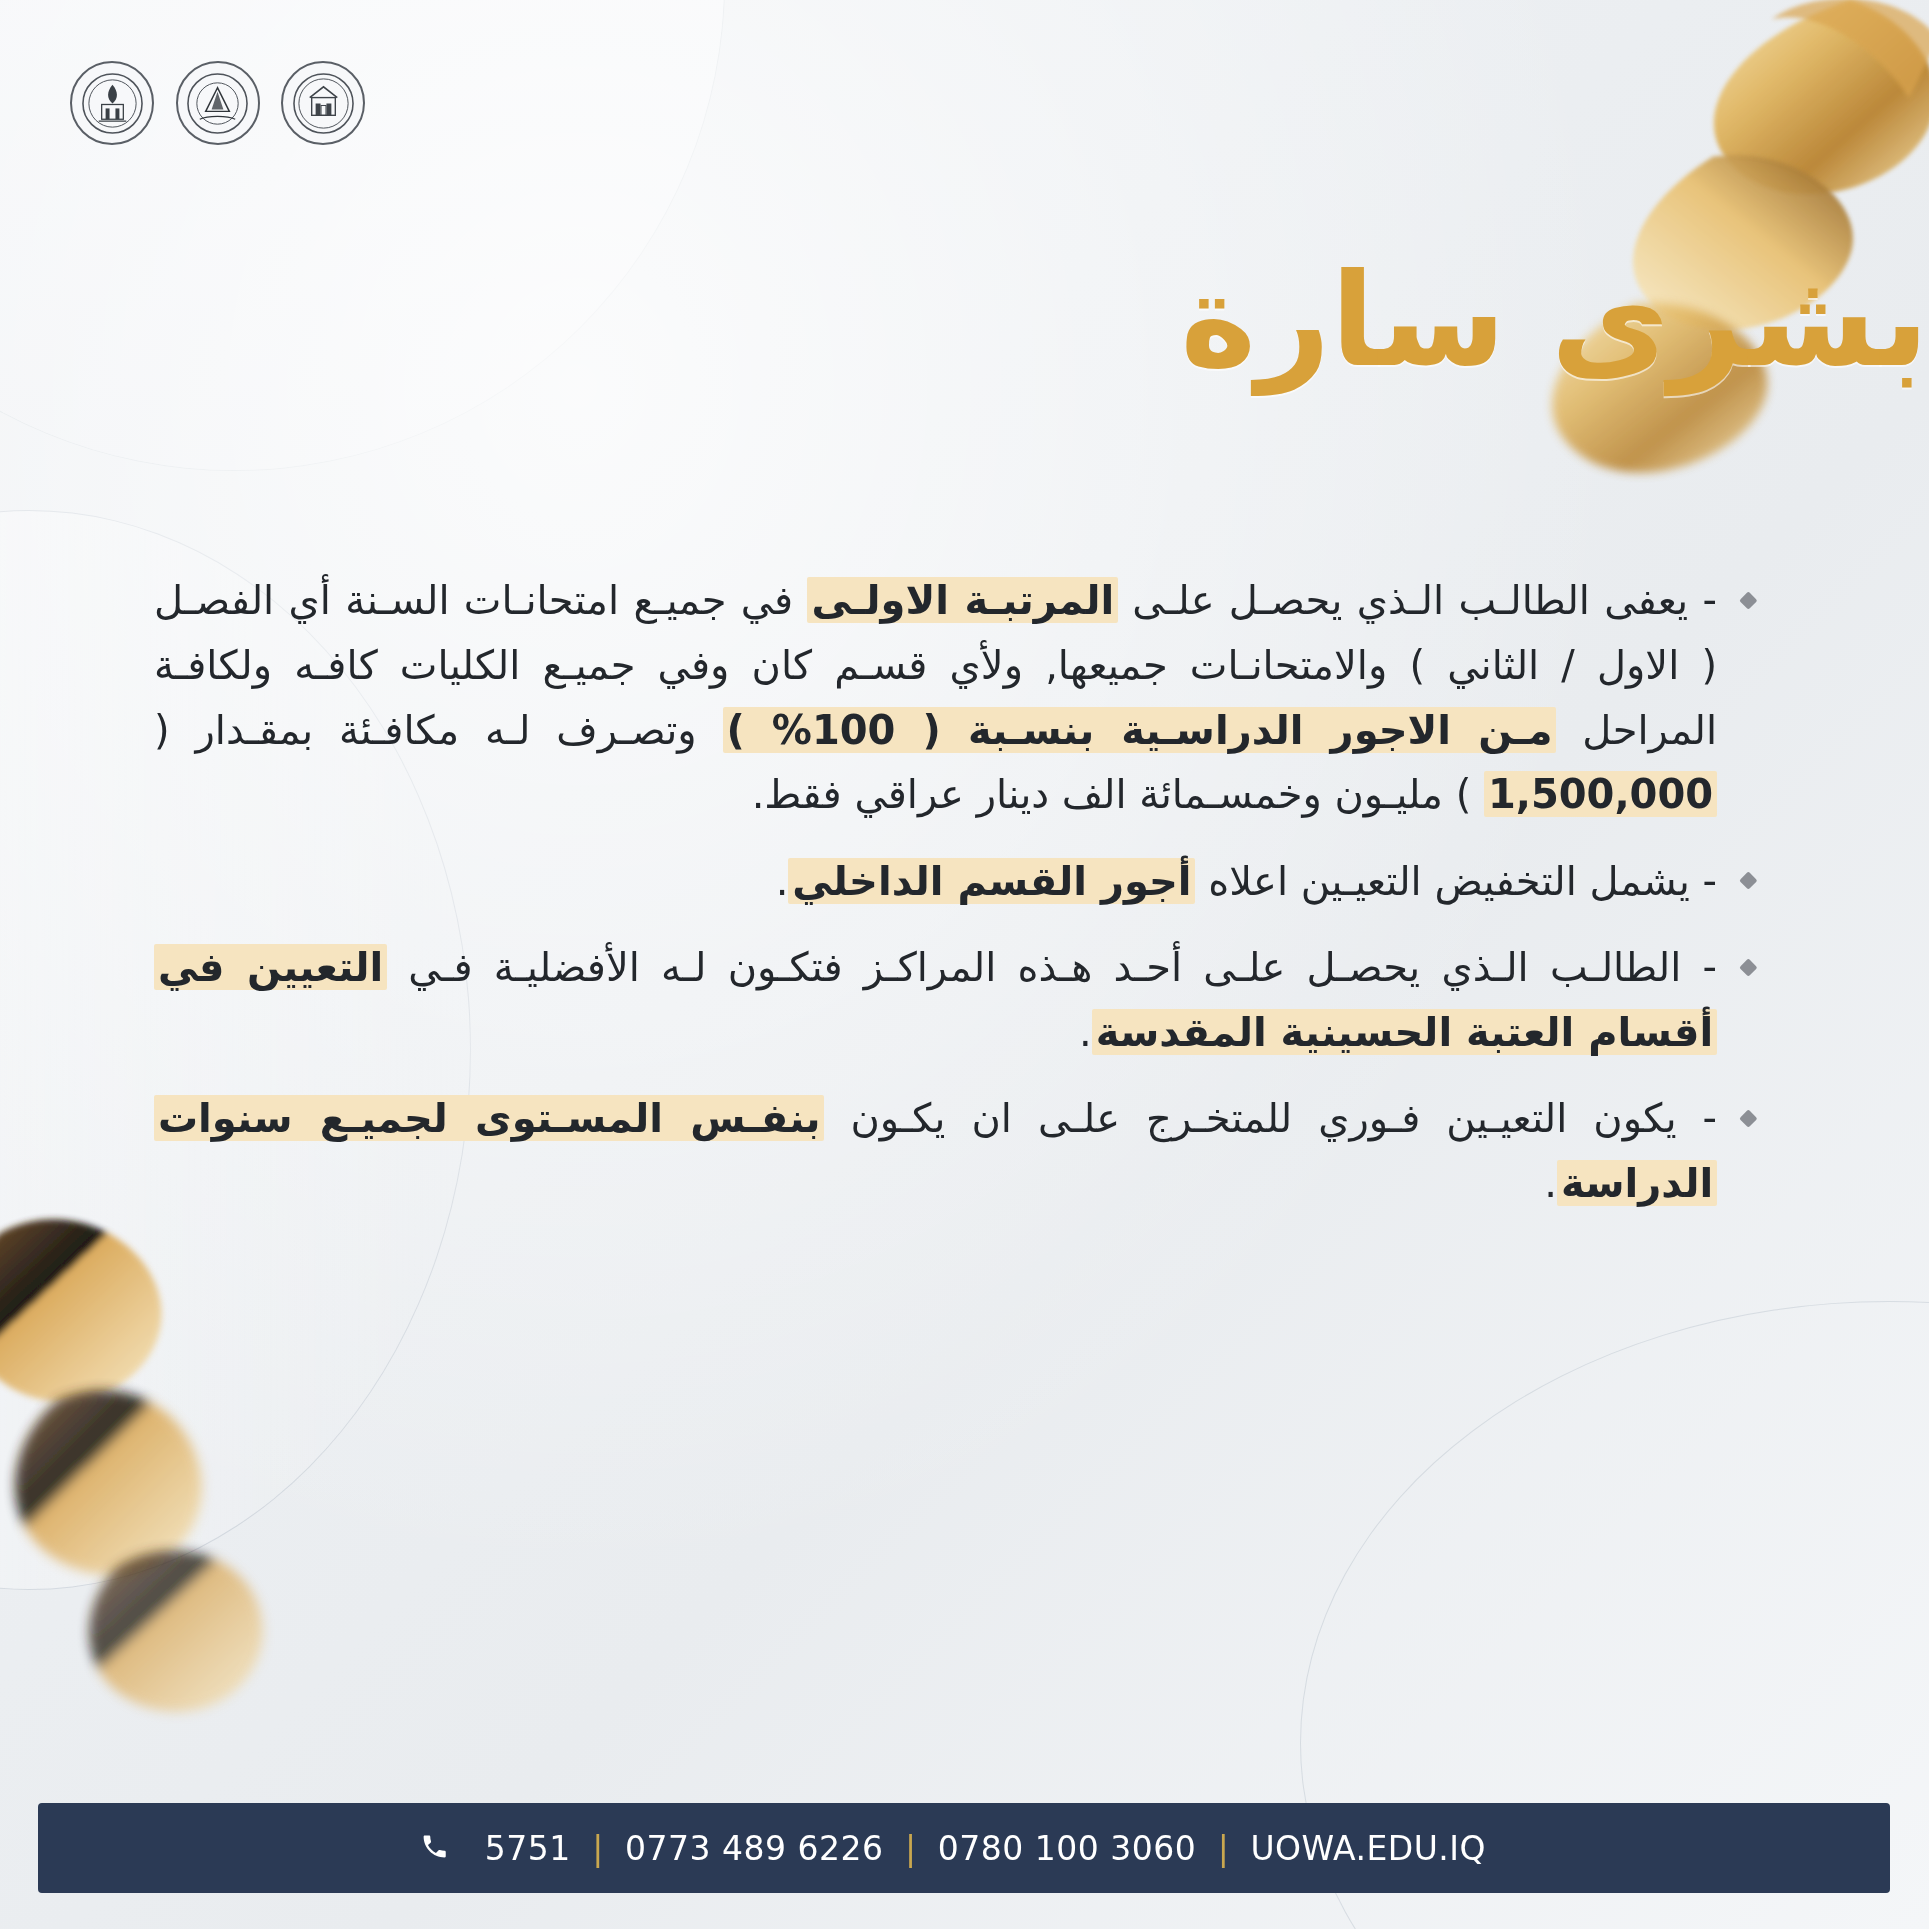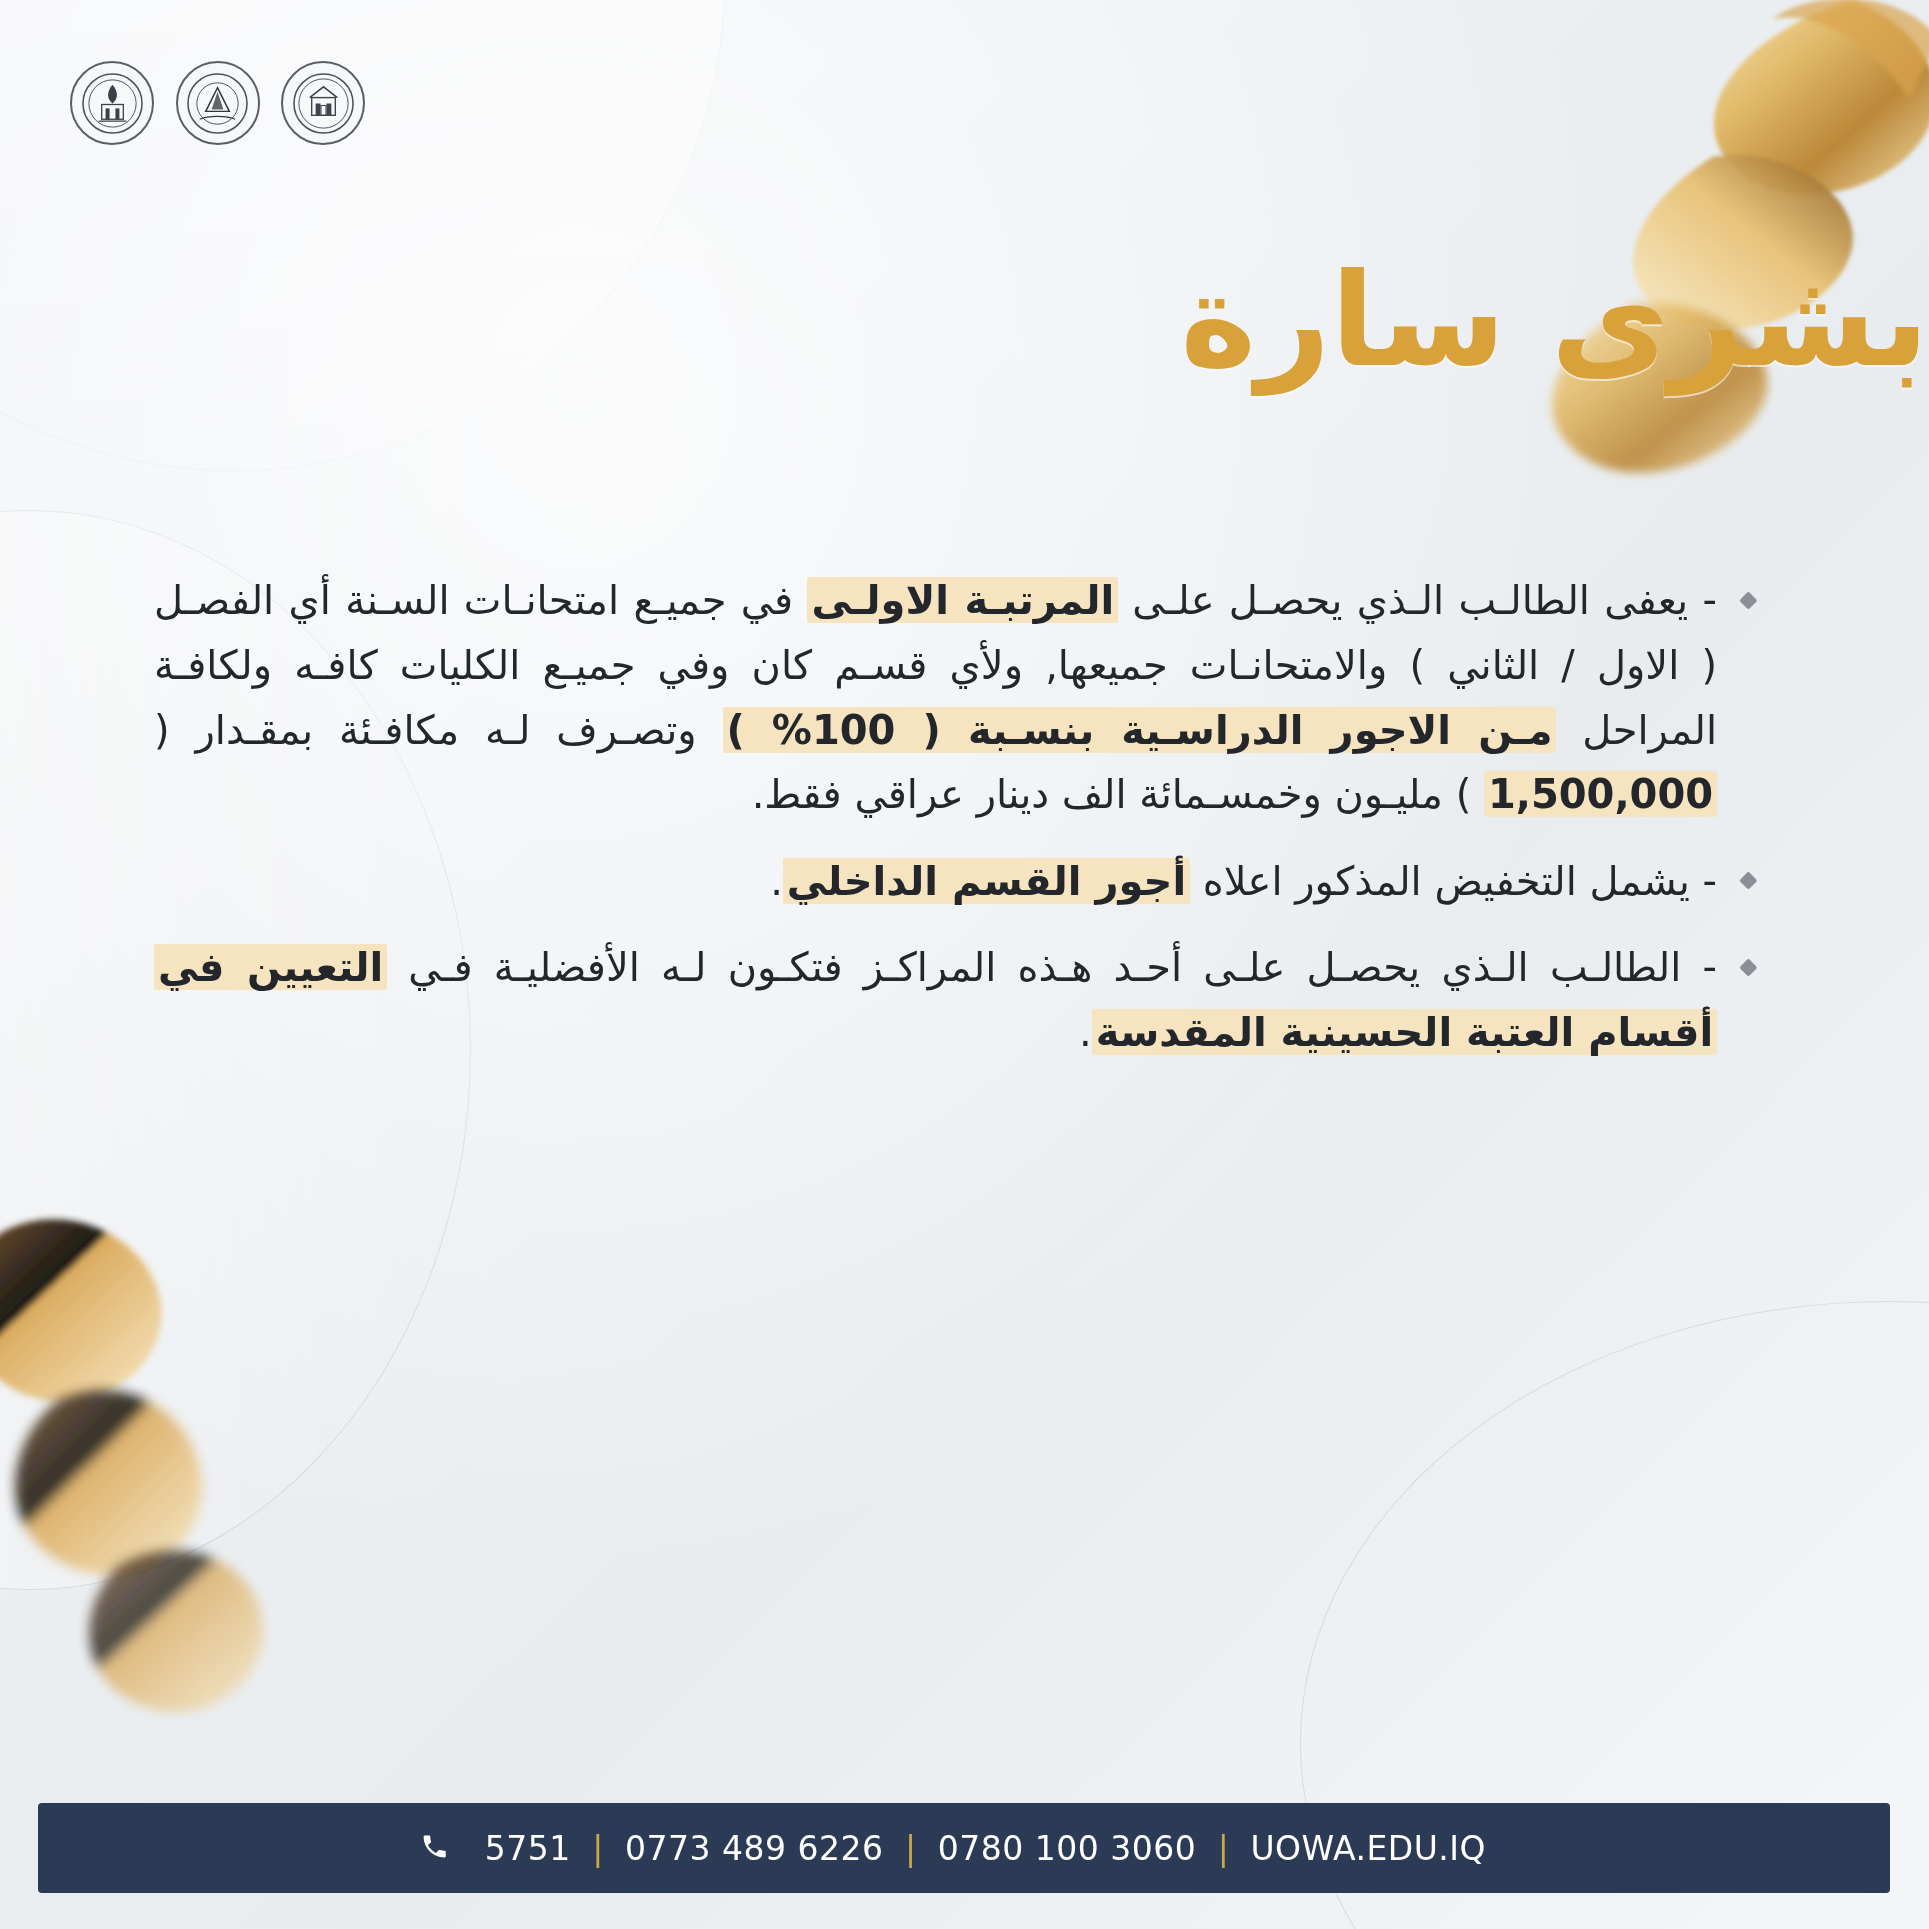--- a/index.html
+++ b/index.html
@@ -267,24 +267,27 @@
   </div>
 
   <div class="title">بشرى سارة</div>
 
   <div class="content">
     <ul class="points">
       <li>
         <span>- يعفى الطالـب الـذي يحصـل علـى </span><span class="hl">المرتبـة الاولـى</span><span> في جميـع امتحانـات السـنة أي الفصـل ( الاول / الثاني ) والامتحانـات جميعها, ولأي قسـم كان وفي جميـع الكليات كافـه ولكافـة المراحل </span><span class="hl">مـن الاجور الدراسـية بنسـبة ( 100% )</span><span> وتصـرف لـه مكافـئة بمقـدار ( </span><span class="hl num">1,500,000</span><span> ) مليـون وخمسـمائة الف دينار عراقي فقط.</span>
       </li>
       <li>
-        <span>- يشمل التخفيض المذكور اعلاه </span><span class="hl">أجور القسم الداخلي</span><span>.</span>
+        <span>- يشمل التخفيض التعيـين اعلاه </span><span class="hl">أجور القسم الداخلي</span><span>.</span>
       </li>
       <li>
         <span>- الطالـب الـذي يحصـل علـى أحـد هـذه المراكـز فتكـون لـه الأفضليـة فـي </span><span class="hl">التعيين في أقسام العتبة الحسينية المقدسة</span><span>.</span>
+      </li>
+      <li>
+        <span>- يكون التعيـين فـوري للمتخـرج علـى ان يكـون </span><span class="hl">بنفـس المسـتوى لجميـع سنوات الدراسة</span><span>.</span>
       </li>
     </ul>
   </div>
 
   <div class="footer">
     <span class="phone-icon">
       <svg width="29" height="29" viewBox="0 0 24 24" aria-hidden="true">
         <path d="M6.6 10.8c1.4 2.8 3.8 5.2 6.6 6.6l2.2-2.2c.3-.3.7-.4 1.1-.3 1.2.4 2.5.6 3.8.6.6 0 1 .4 1 1V20c0 .6-.4 1-1 1C10.8 21 3 13.2 3 3.9c0-.6.4-1 1-1h3.5c.6 0 1 .4 1 1 0 1.3.2 2.6.6 3.8.1.4 0 .8-.3 1.1l-2.2 2z" fill="#ffffff"></path>
       </svg>
     </span>

